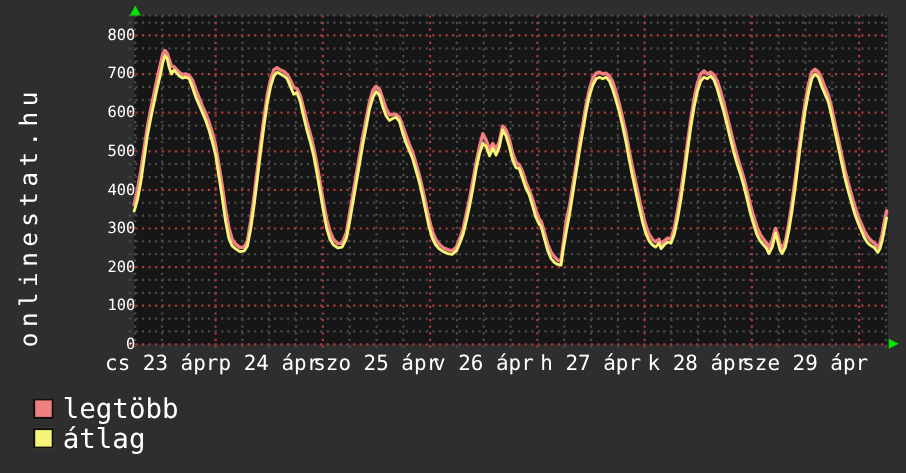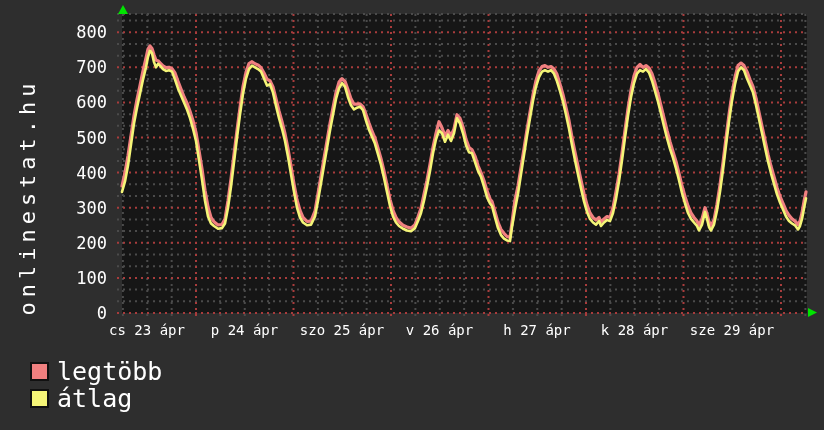--- a/index.html
+++ b/index.html
@@ -2,22 +2,22 @@
 <html><head>
 <meta charset="utf-8">
 <style>
   html,body{margin:0;padding:0;background:#2e2e2e;}
   .screen{position:relative;width:824px;height:430px;background:#2e2e2e;overflow:hidden;
           font-family:"DejaVu Sans Mono","Liberation Mono",monospace;color:#ffffff;}
   .plot{position:absolute;left:122px;top:14px;width:685px;height:299px;background:#161616;}
   .plot svg{position:absolute;left:0;top:0;overflow:visible;}
   .vtitle{position:absolute;left:27px;top:197px;transform:translate(-50%,-50%) rotate(-90deg);
           font-size:22px;letter-spacing:5px;white-space:nowrap;}
-  .ylab{position:absolute;left:0;width:107px;text-align:right;font-size:17px;line-height:22px;}
-  .xlab{position:absolute;top:319px;font-size:14px;line-height:22px;transform:translateX(-50%);white-space:pre;}
+  .ylab{position:absolute;left:16px;width:107px;text-align:right;font-size:14px;line-height:22px;}
+  .xlab{position:absolute;top:319px;font-size:19px;line-height:22px;transform:translateX(-50%);white-space:pre;}
   .swatch{position:absolute;width:15px;height:15px;border:2px solid #111111;}
   .sw1{left:30px;top:362px;}
   .sw2{left:30px;top:389px;}
   .btext{position:absolute;font-size:25px;line-height:22px;white-space:pre;}
   .leg1{left:57px;top:361px;}
   .leg2{left:57px;top:388px;}
   .stat-most{left:228px;top:389px;}
   .stat-atlag{left:452px;top:389px;}
   .stat-max{left:690px;top:389px;}
 </style>

